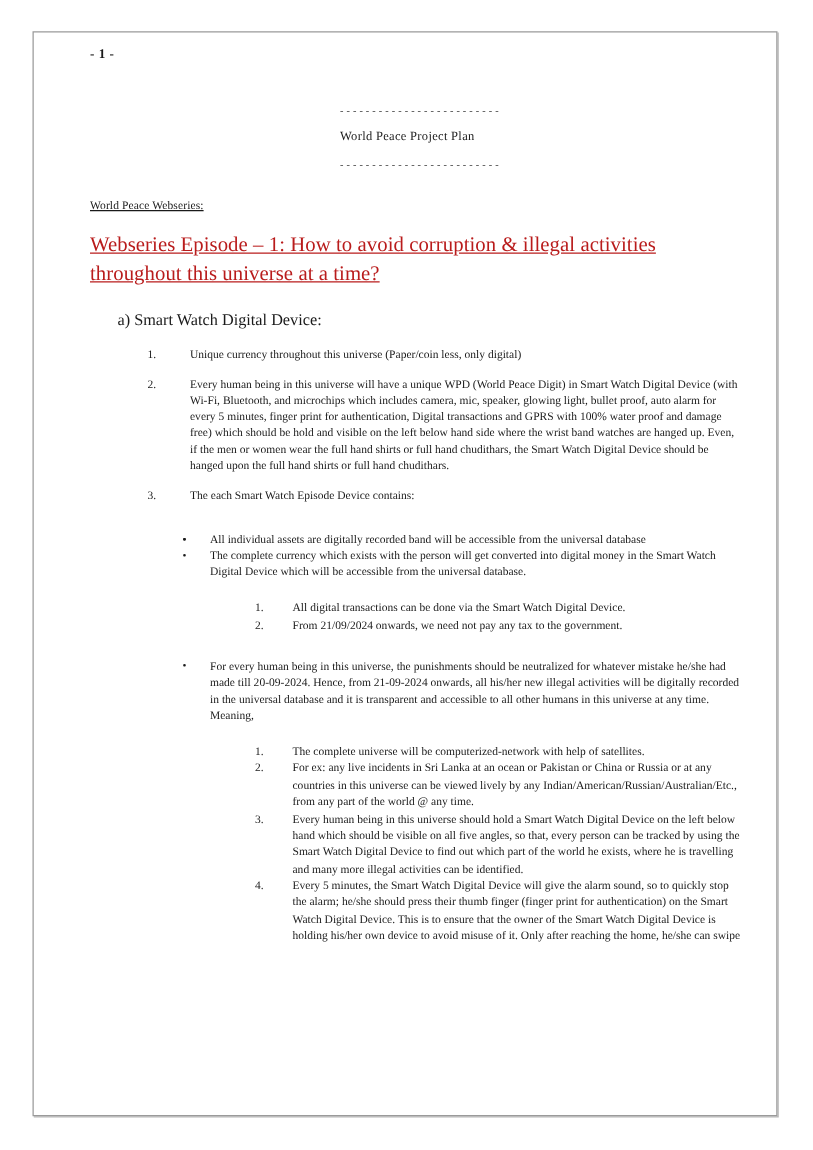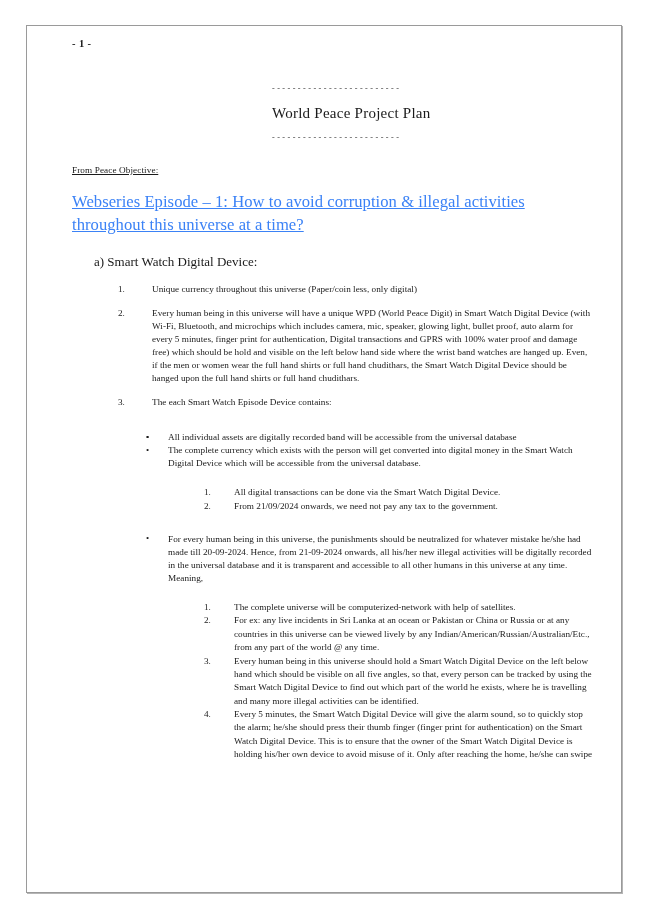--- a/index.html
+++ b/index.html
@@ -52,38 +52,38 @@
   }
   .dash-rule {
     font-size: 8.2px;
     letter-spacing: 0.2px;
     color: #3a3a3a;
     line-height: 1.2;
     white-space: nowrap;
     margin: 0;
   }
   .doc-title {
-    font-size: 15px;
+    font-size: 10px;
     color: #1a1a1a;
     line-height: 1.2;
     margin: 11px 0 11px 0;
     letter-spacing: 0.25px;
     white-space: nowrap;
   }
 
   .objective-label {
     font-size: 9.2px;
     text-decoration: underline;
     margin: 0 0 14px 0;
     line-height: 1.3;
     letter-spacing: 0.1px;
   }
 
   .main-heading {
-    color: #3b82f6;
+    color: #b91c1c;
     font-size: 16.6px;
     line-height: 1.38;
     text-decoration: underline;
     margin: 0 0 16px 0;
     font-weight: normal;
     letter-spacing: 0.05px;
   }
 
   .lead-para {
     font-size: 9.2px;
@@ -168,21 +168,21 @@
   <div class="page-inner">
 
     <div class="page-number">- 1 -</div>
 
     <div class="title-block">
       <div class="dash-rule">- - - - - - - - - - - - - - - - - - - - - - - - -</div>
       <div class="doc-title">World Peace Project Plan</div>
       <div class="dash-rule">- - - - - - - - - - - - - - - - - - - - - - - - -</div>
     </div>
 
-    <div class="objective-label">From Peace Objective:</div>
+    <div class="objective-label">World Peace Webseries:</div>
 
     <div class="main-heading">Webseries Episode – 1: How to avoid corruption &amp; illegal activities throughout this universe at a time?</div>
 
 
     <div class="sub-label">a) Smart Watch Digital Device:</div>
 
     <ol class="num-list level1">
       <li>
         <span class="marker">1.</span>
         <span>Unique currency throughout this universe (Paper/coin less, only digital)</span>

